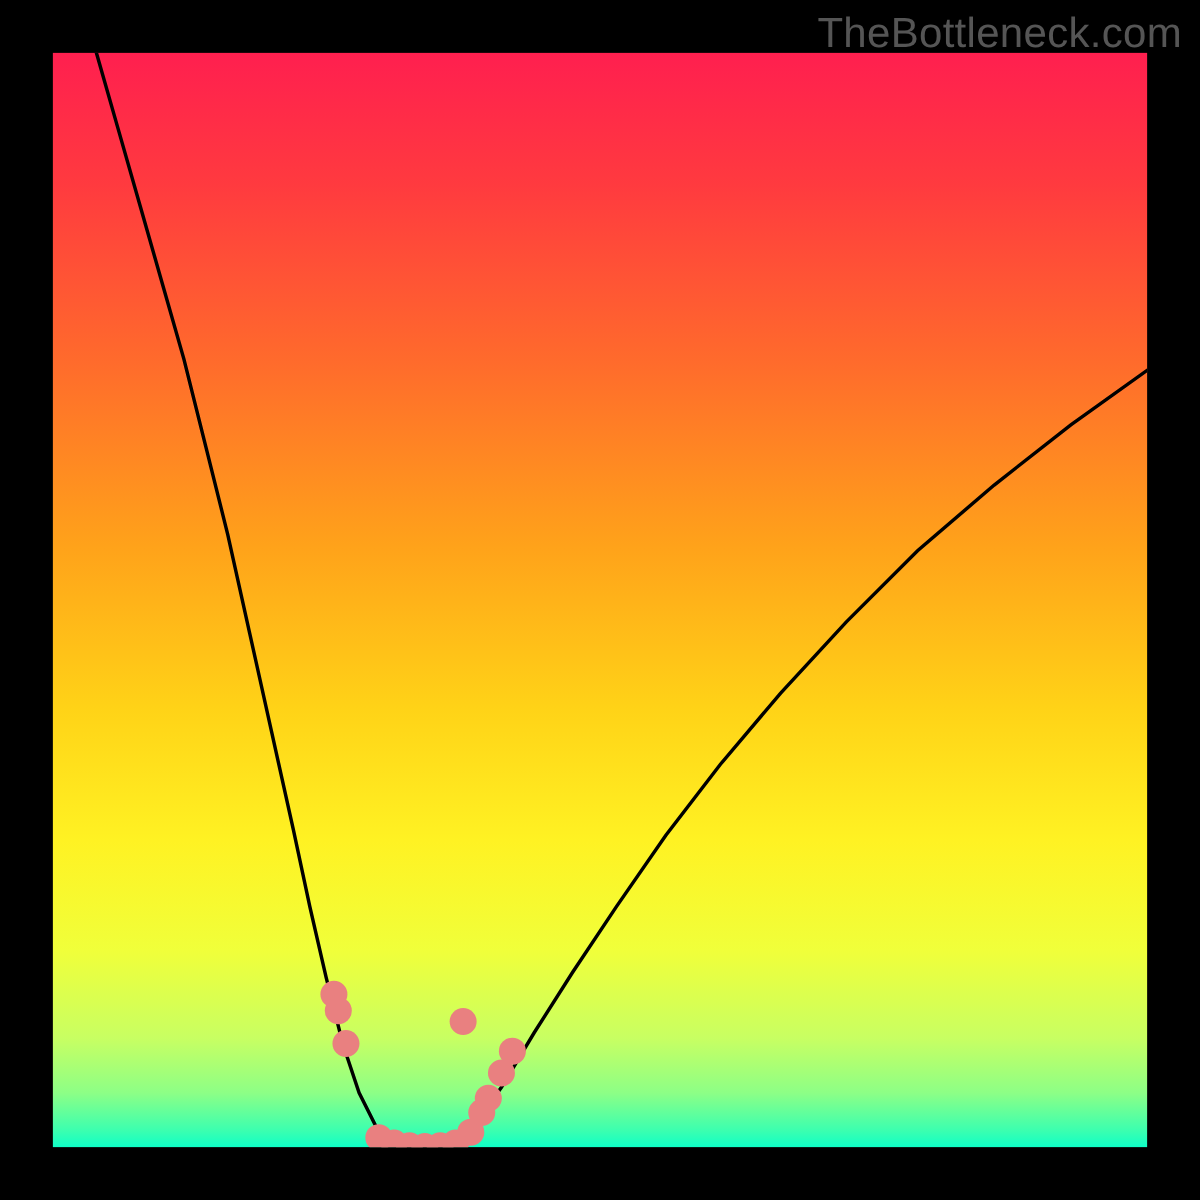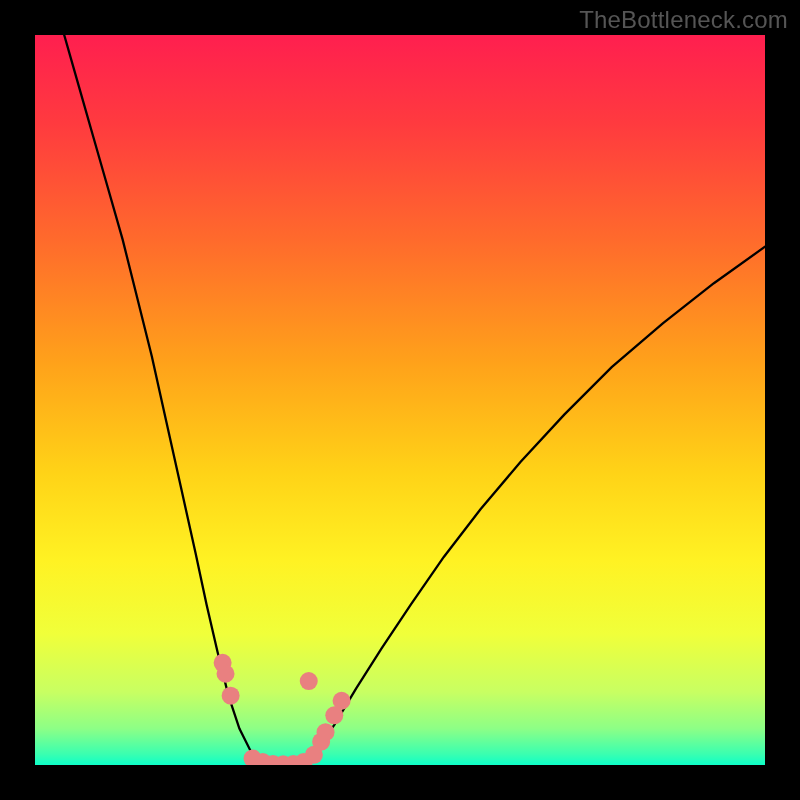--- a/index.html
+++ b/index.html
@@ -39,21 +39,21 @@
     left: 0;
     top: 0;
     width: 100%;
     height: 100%;
   }
   .watermark {
     position: absolute;
     top: 6px;
     right: 12px;
     color: #555;
-    font-size: 24px;
+    font-size: 28px;
     letter-spacing: 0.2px;
     font-weight: 400;
   }
 </style>
 </head>
 <body>
 
 <div class="frame">
 
   <div class="plot-area">

